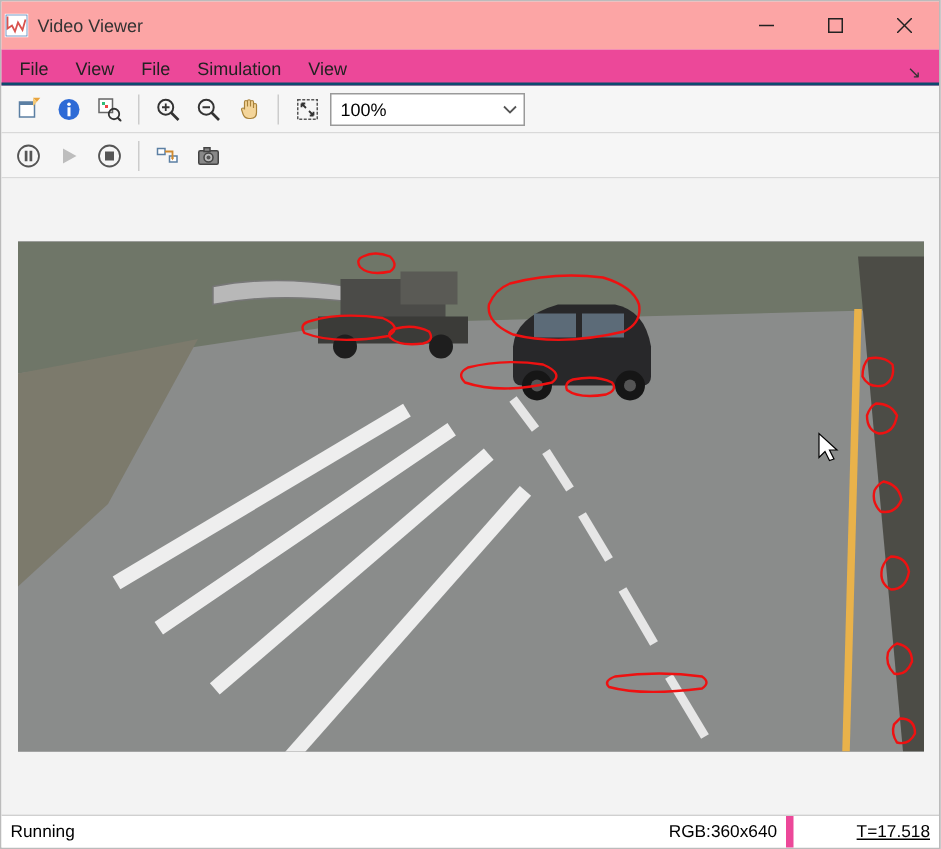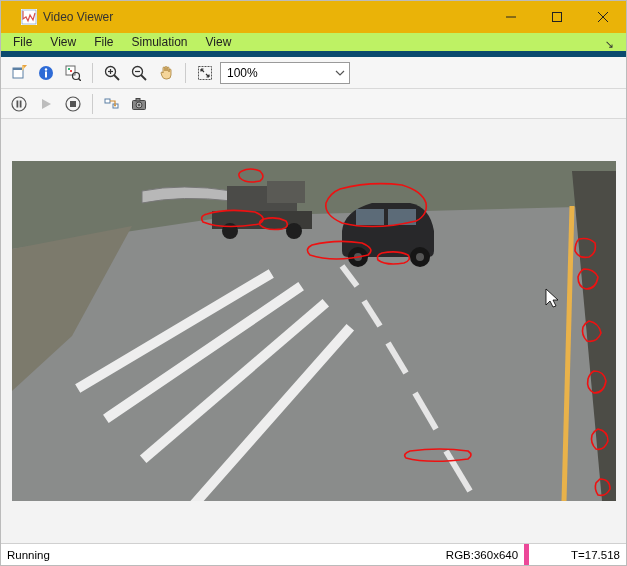--- a/index.html
+++ b/index.html
@@ -1,38 +1,38 @@
 <!DOCTYPE html>
 <html><head>
 <meta charset="utf-8">
 <style>
   * { box-sizing: border-box; margin: 0; padding: 0; }
   html, body { width: 627px; height: 566px; font-family: "Segoe UI", Tahoma, sans-serif; font-size: 12px; background: #f0f0f0; overflow: hidden; }
   .window { width: 627px; height: 566px; background: #fff; border: 1px solid #bbb; display: flex; flex-direction: column; }
-  .titlebar { height: 32px; display: flex; align-items: center; padding: 0 0 0 20px; background: #eab308; }
+  .titlebar { height: 32px; display: flex; align-items: center; padding: 0 0 0 2px; background: #fca5a5; }
   .titlebar .app-icon { width: 16px; height: 16px; margin-right: 6px; }
   .titlebar .title { flex: 1; font-size: 12px; color: #333; }
   .win-btn { width: 46px; height: 32px; display: flex; align-items: center; justify-content: center; color: #333; }
-  .menubar { height: 24px; display: flex; align-items: flex-end; padding: 0 4px; background: #bef264; gap: 2px; border-bottom: 6px solid #0c4a6e; position: relative; }
+  .menubar { height: 24px; display: flex; align-items: flex-end; padding: 0 4px; background: #ec4899; gap: 2px; border-bottom: 2px solid #0c4a6e; position: relative; }
   .menu-item { padding: 2px 8px; font-size: 12px; color: #222; cursor: default; }
   .menu-spacer { flex: 1; }
   .menu-right { padding-right: 8px; color: #333; font-size: 11px; }
   .toolbar { height: 32px; display: flex; align-items: center; padding: 2px 6px; background: #f6f6f6; border-bottom: 1px solid #d9d9d9; gap: 3px; }
   .tb-btn { width: 24px; height: 24px; display: flex; align-items: center; justify-content: center; border: 1px solid transparent; border-radius: 2px; cursor: default; }
   .tb-sep { width: 1px; height: 20px; background: #ccc; margin: 0 4px; }
   .zoom-select { height: 22px; width: 130px; border: 1px solid #9a9a9a; background: #fff; display: flex; align-items: center; position: relative; }
   .zoom-select input { border: none; outline: none; width: 100%; height: 100%; padding: 16px 6px; font-size: 12px; background: transparent; }
   .zoom-select .chev { position: absolute; right: 4px; top: 50%; transform: translateY(-50%); pointer-events: none; }
   .playbar { height: 30px; display: flex; align-items: center; padding: 2px 6px; background: #f6f6f6; border-bottom: 1px solid #d9d9d9; gap: 3px; }
   .content { flex: 1; background: #f3f3f3; display: flex; align-items: center; justify-content: center; overflow: hidden; }
   .video-canvas { width: 604px; height: 340px; background: #777; position: relative; }
   .statusbar { height: 22px; display: flex; align-items: center; border-top: 1px solid #d0d0d0; background: #fff; font-size: 11.5px; gap: 36px; }
   .status-cell { padding: 0 6px; border-right: 5px solid #ec4899; height: 100%; display: flex; align-items: center; }
   .status-cell.first { flex: 1; border-right: none; }
-  .status-cell.last { border-right: none; }
+  .status-cell.last { border-right: none; text-decoration: underline; }
   svg { display: block; }
 </style>
 </head>
 <body>
 
 <div class="window">
 
   <div class="titlebar">
     <span class="app-icon">
       <svg width="16" height="16" viewBox="0 0 16 16">

